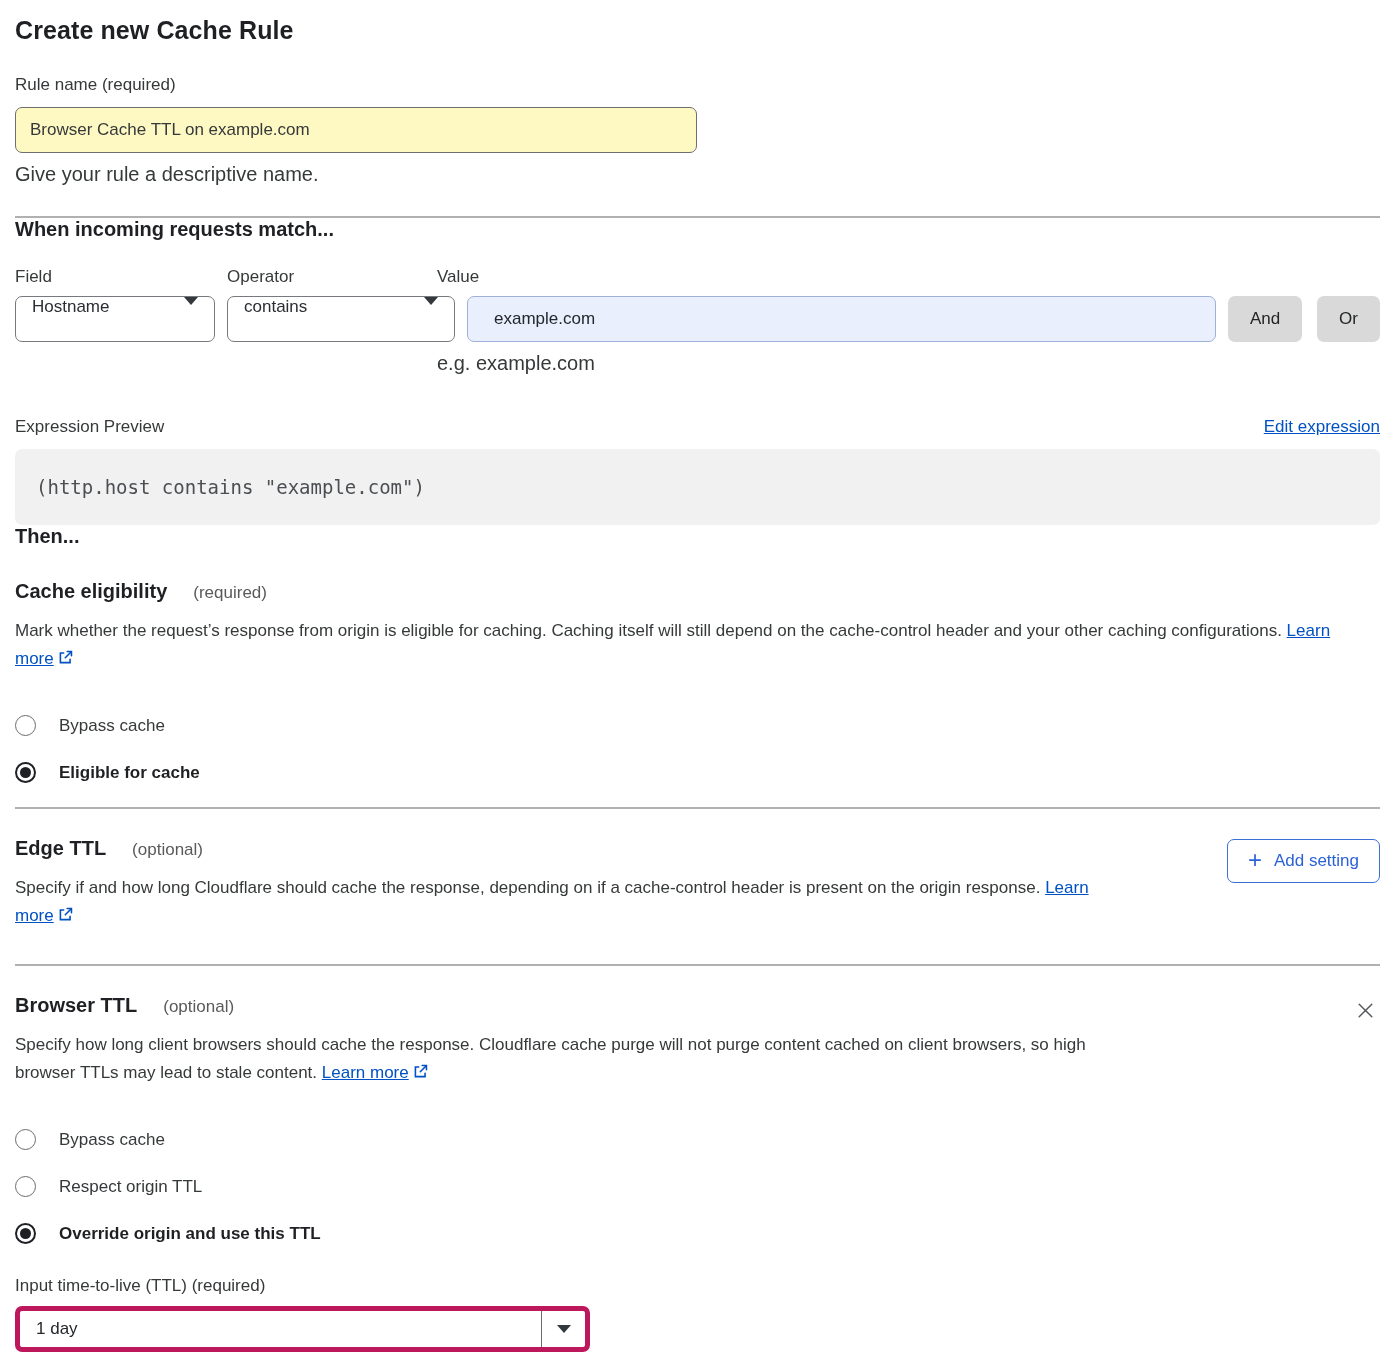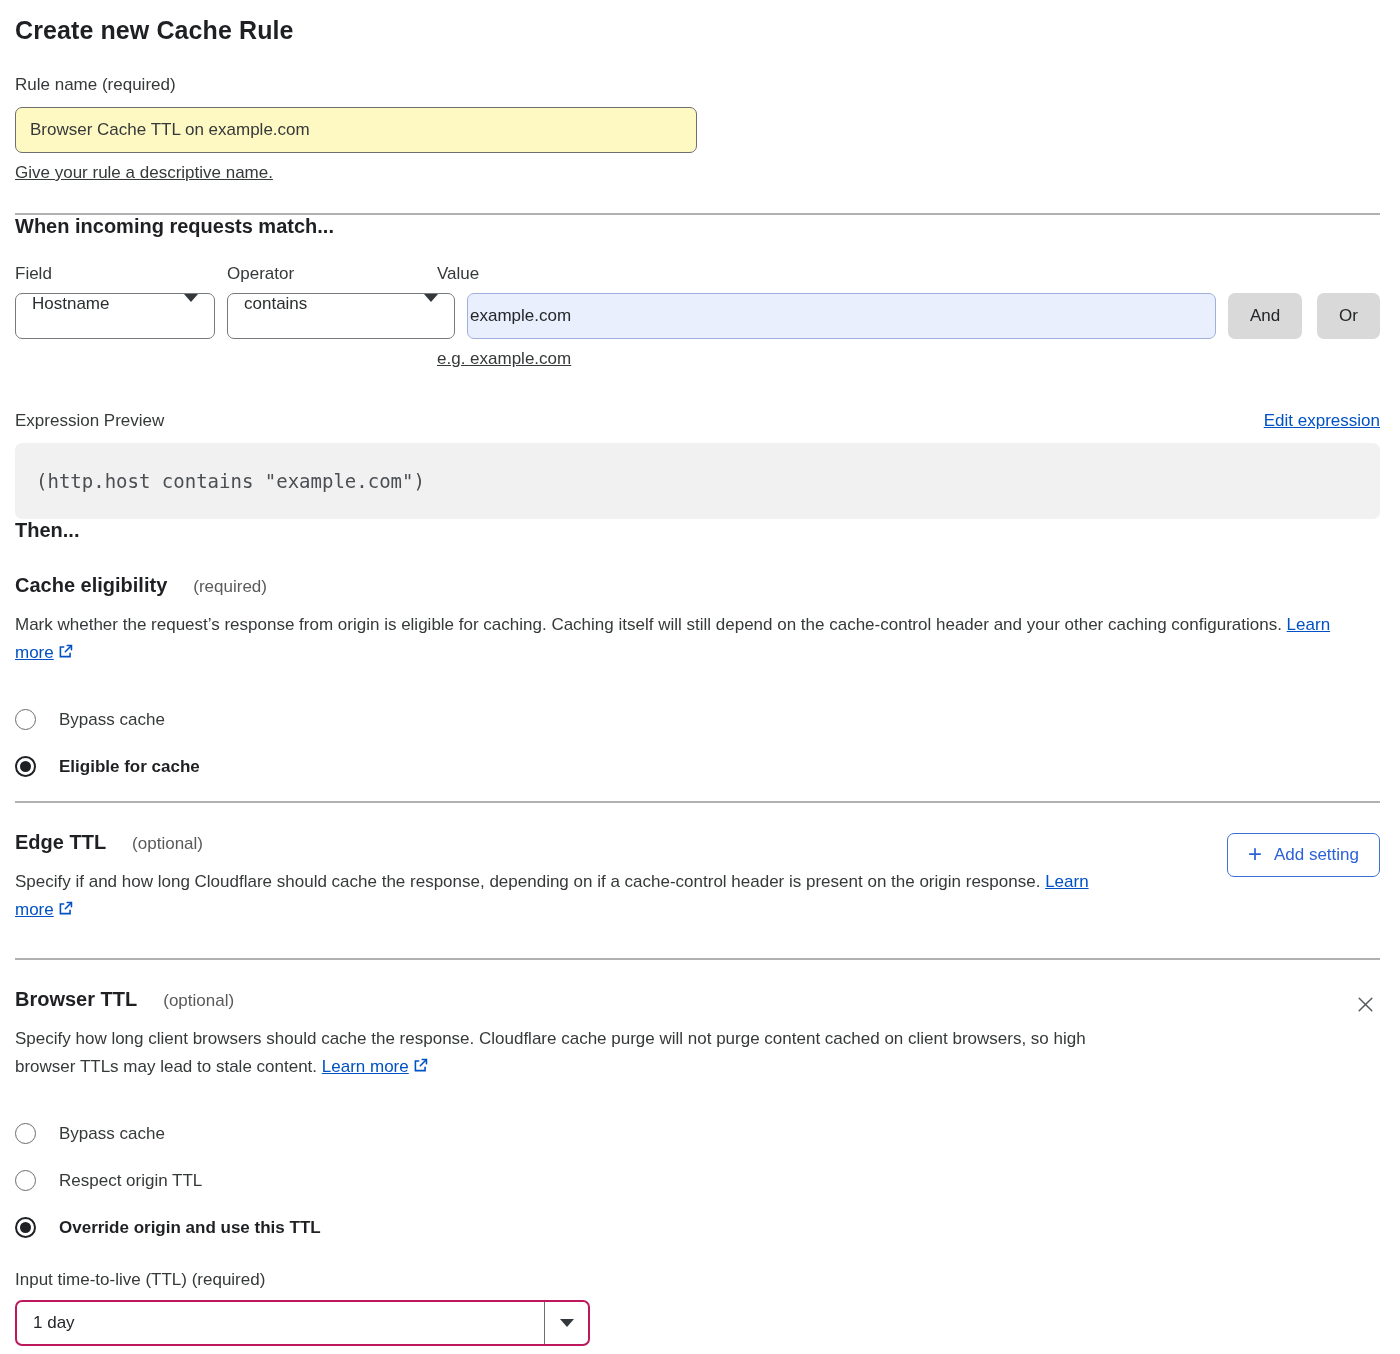--- a/index.html
+++ b/index.html
@@ -14,42 +14,42 @@
 
   h1.page-title { font-size: 25px; font-weight: 700; color: #1f2023; margin: 4px 0 0 0; letter-spacing: 0.1px; }
   h2.section-heading { font-size: 20px; font-weight: 700; color: #1f2023; margin: 0; }
 
   .field-label { display: block; margin-top: 30px; font-size: 17px; color: #36393a; }
   .text-input {
     display: block; margin-top: 12px; width: 682px; height: 46px;
     border: 1px solid #6e6e6e; border-radius: 7px; padding: 0 14px;
     font-family: inherit; font-size: 17px; color: #36393a; background: #fef9c3; outline: none;
   }
-  .help-text { margin-top: 10px; font-size: 17px; color: #36393a; text-decoration: underline; }
+  .help-text { margin-top: 10px; font-size: 20px; color: #36393a; }
 
   .divider { border: none; border-top: 2px solid #b1b1b1; margin: 30px 0 0 0; }
 
   .match-heading { margin-top: 28px; }
   .cond-labels { display: flex; margin-top: 26px; font-size: 17px; }
   .cond-labels .l1 { width: 212px; }
   .cond-labels .l2 { width: 210px; }
   .cond-row { display: flex; margin-top: 9px; gap: 12px; align-items: center; }
 
   .select-box {
     height: 46px; border: 1px solid #767a7e; border-radius: 7px; background: #fff;
     display: flex; align-items: flex-start; justify-content: space-between;
     padding: 0 16px; font-size: 17px; color: #2b2e30; cursor: pointer;
   }
   .select-field { width: 200px; }
   .select-operator { width: 228px; }
   .tri { width: 0; height: 0; border-left: 7px solid transparent; border-right: 7px solid transparent; border-top: 8px solid #33383c; }
 
   .value-input {
     flex: 1; height: 46px; background: #e9effc; border: 1px solid #9fb0da; border-radius: 7px;
-    padding: 0 2px; font-family: inherit; font-size: 17px; color: #24272b; outline: none;
+    padding: 0 26px; font-family: inherit; font-size: 17px; color: #24272b; outline: none;
   }
   .chip-btn {
     height: 46px; background: #d9d9d9; border: none; border-radius: 7px;
     font-family: inherit; font-size: 17px; color: #232527; cursor: pointer;
   }
   .and-btn { width: 74px; }
   .or-btn { width: 63px; margin-left: 3px; }
   .eg-help { margin-top: 10px; margin-left: 422px; }
 
   .expr-row { display: flex; justify-content: space-between; align-items: flex-end; margin-top: 42px; }
@@ -92,21 +92,21 @@
     font-family: inherit; font-size: 17px; color: #2b62d9; cursor: pointer; margin-top: 2px;
   }
   .plus-glyph { font-size: 24px; font-weight: 400; line-height: 1; margin-top: -2px; }
   .close-btn {
     background: none; border: none; padding: 4px; cursor: pointer; margin-top: 2px;
   }
   .close-btn svg { display: block; }
 
   .ttl-select {
     display: flex; margin-top: 10px; width: 575px; height: 46px;
-    border: 2px solid #be185d; border-radius: 7px; background: #fff; cursor: pointer; overflow: hidden;
+    border: 5px solid #be185d; border-radius: 7px; background: #fff; cursor: pointer; overflow: hidden;
   }
   .ttl-value { flex: 1; display: flex; align-items: center; padding-left: 16px; font-size: 17px; color: #24272b; }
   .ttl-arrow { width: 44px; border-left: 1px solid #6e6e6e; display: flex; align-items: center; justify-content: center; }
 </style>
 </head>
 <body>
 
 <div class="container">
 
   <h1 class="page-title">Create new Cache Rule</h1>

